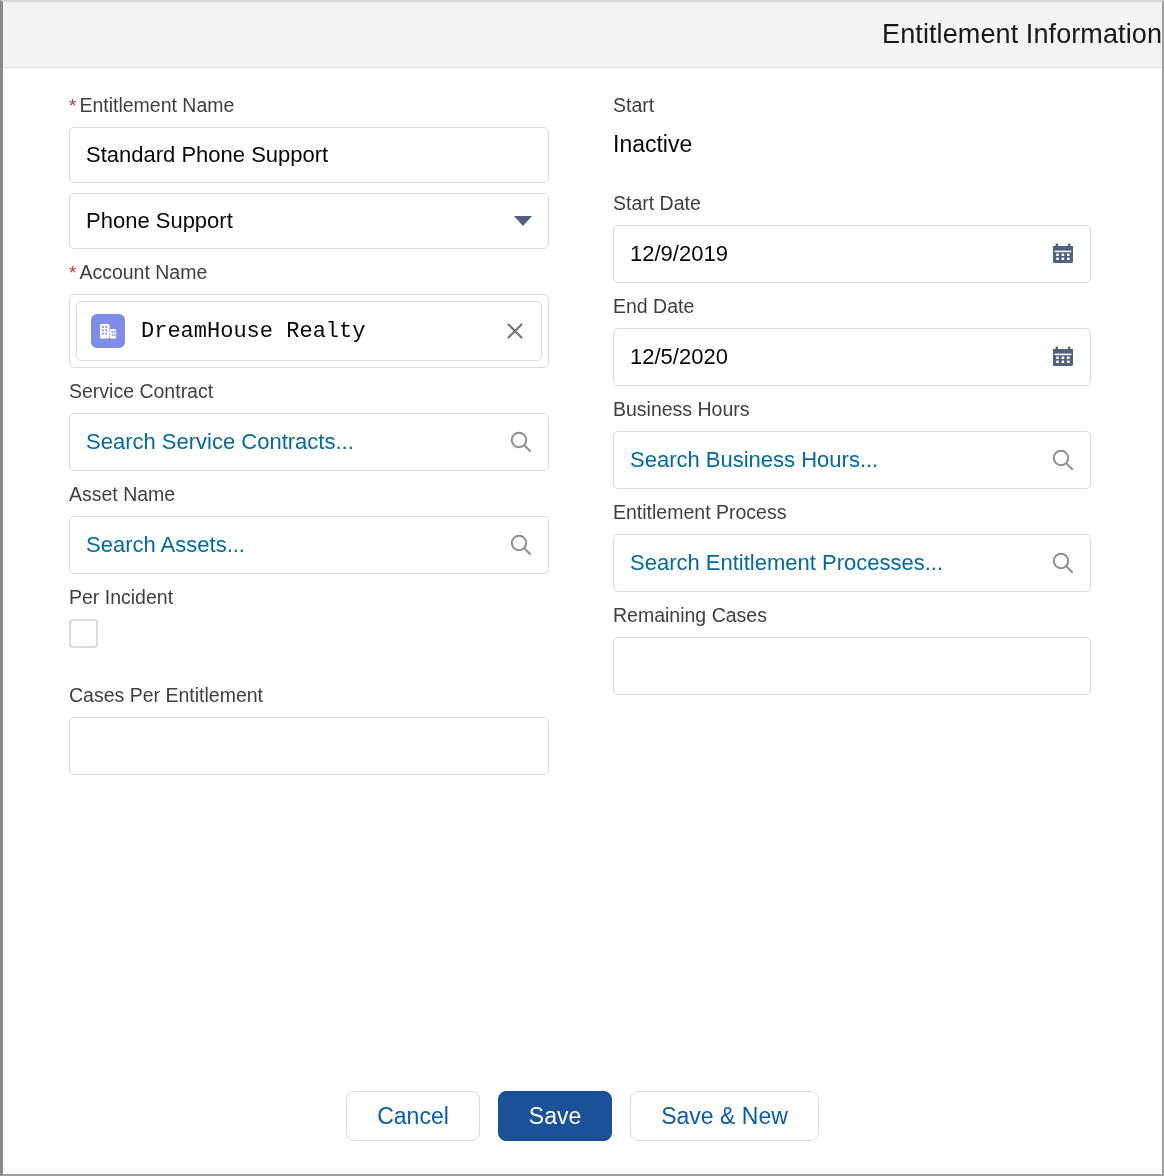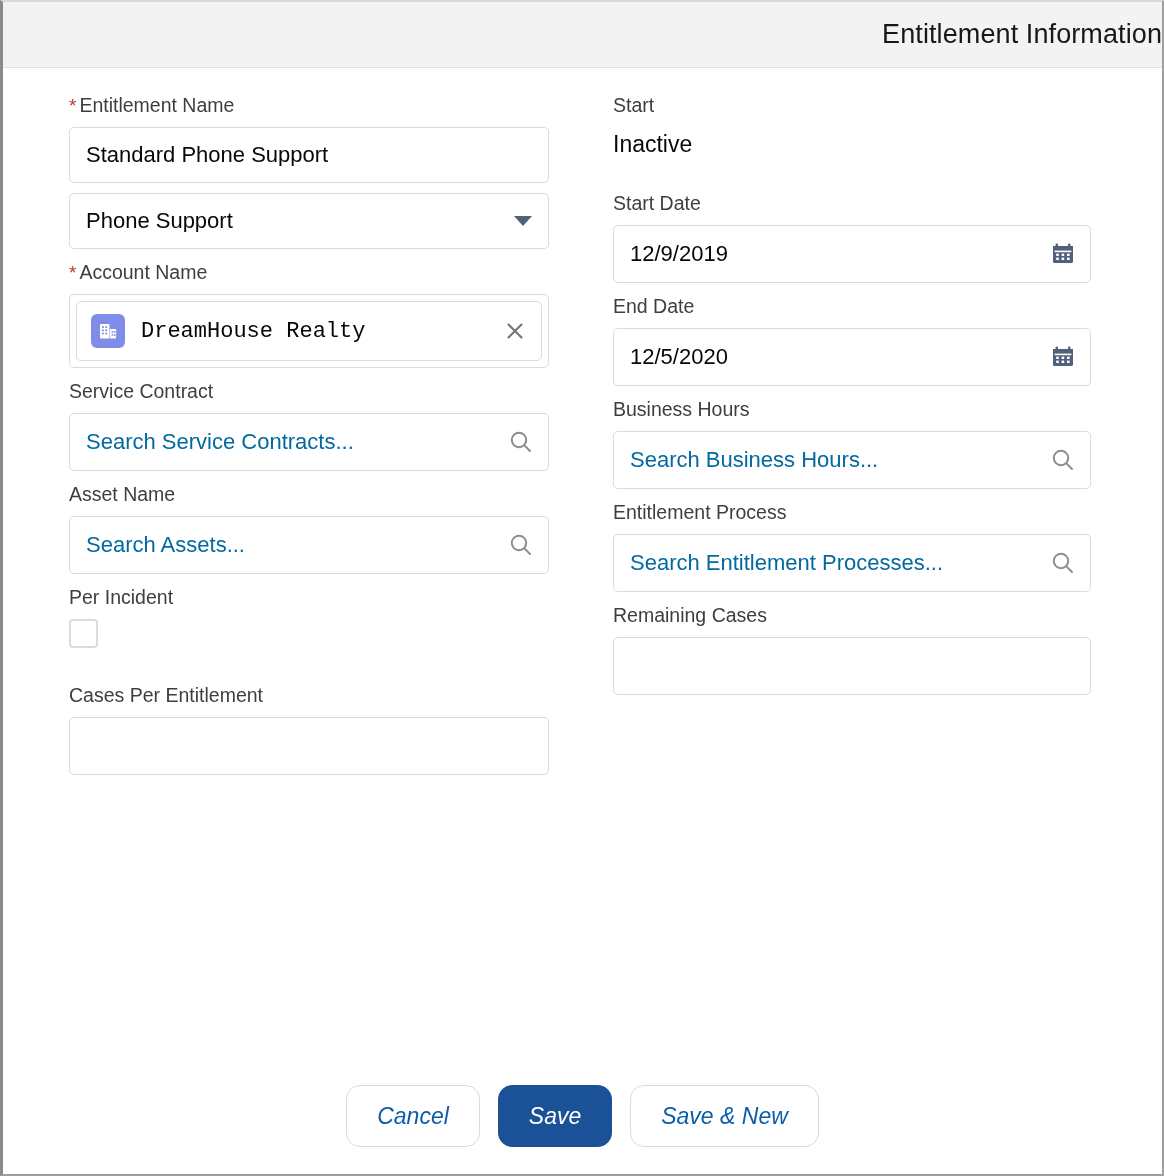--- a/index.html
+++ b/index.html
@@ -205,30 +205,29 @@
     background: #ffffff;
     display: flex;
     align-items: center;
     justify-content: center;
     gap: 18px;
     padding-bottom: 6px;
     box-sizing: border-box;
   }
   .btn {
     box-sizing: border-box;
-    height: 62px;
-    border-radius: 14px;
+    height: 50px;
+    border-radius: 8px;
     font-size: 23px;
     font-family: "Liberation Sans", sans-serif;
     display: inline-flex;
     align-items: center;
     justify-content: center;
     cursor: pointer;
     white-space: nowrap;
-    font-style: italic;
   }
   .btn-neutral {
     background: #ffffff;
     border: 1px solid #dddbda;
     color: #0b5cab;
     padding: 0 30px;
   }
   .btn-brand {
     background: #1b5297;
     border: 1px solid #1b5297;

